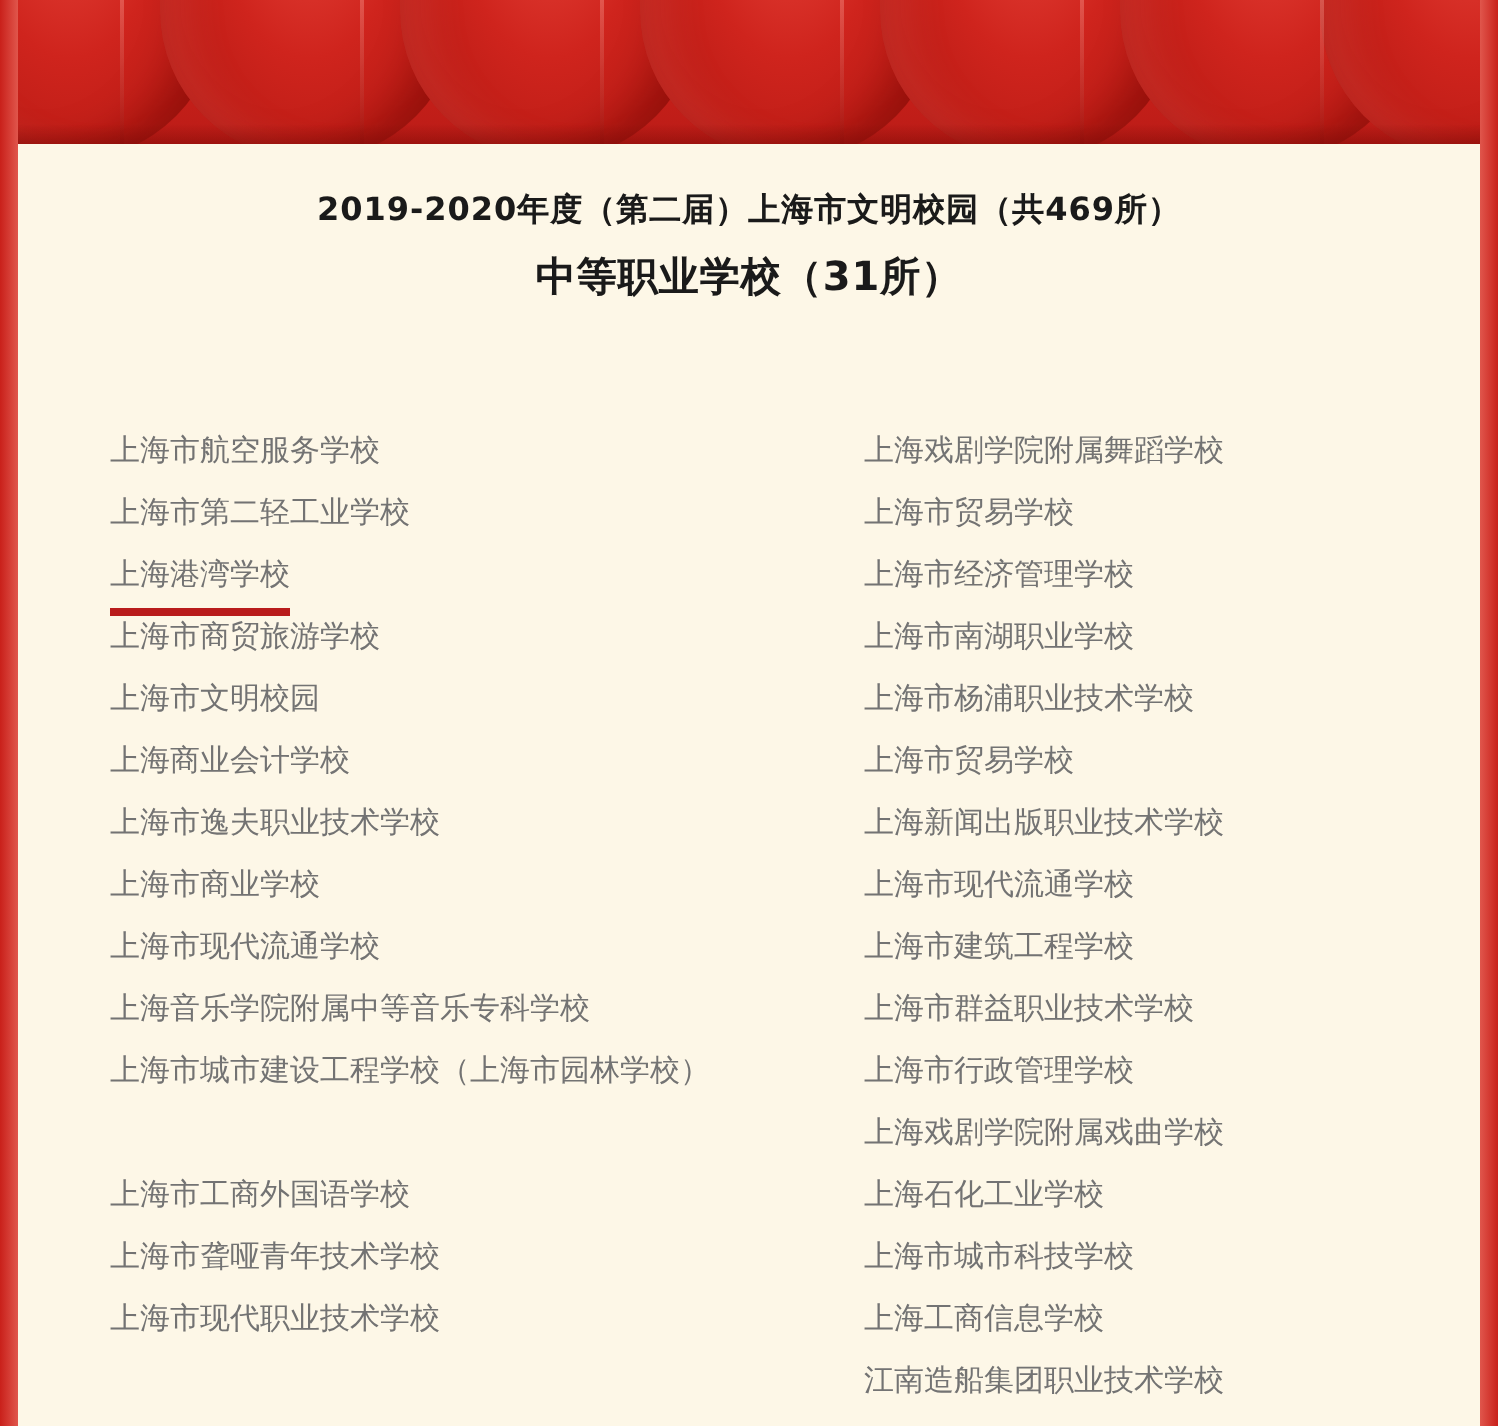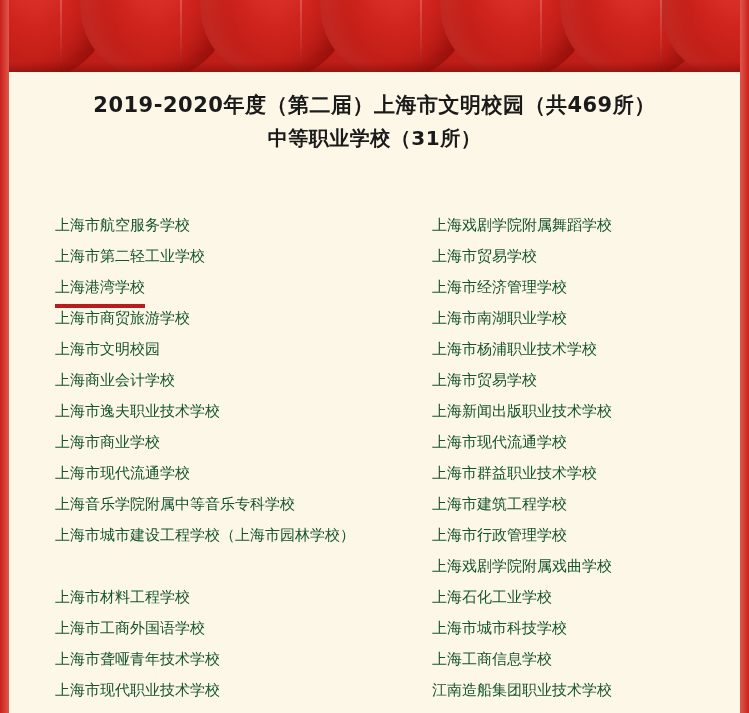--- a/index.html
+++ b/index.html
@@ -78,21 +78,21 @@
   
   .title-block {
     position: absolute;
     left: 0;
     top: 90px;
     width: 749px;
     text-align: center;
   }
   .title-main {
     font-family: "DejaVu Sans", "Liberation Sans", sans-serif;
-    font-size: 21px;
+    font-size: 16px;
     font-weight: bold;
     color: #1a1a1a;
     letter-spacing: 0.5px;
     line-height: 30px;
   }
   .title-sub {
     margin-top: 4px;
     font-size: 20px;
     font-weight: bold;
     color: #1a1a1a;
@@ -113,21 +113,21 @@
   .col-left {
     width: 392px;
     padding-left: 55px;
   }
   .col-right {
     width: 357px;
     padding-left: 40px;
   }
   .entry {
     font-size: 15px;
-    color: #14532d;
+    color: #737373;
     line-height: 31px;
     white-space: pre-wrap;
   }
   .entry.wrap {
     line-height: 31px;
   }
   .entry.highlight {
     display: inline-block;
     border-bottom: 4px solid #b91c1c;
     padding-bottom: 1px;
@@ -176,37 +176,36 @@
       <div class="entry-row"><span class="entry">上海市第二轻工业学校</span></div>
       <div class="entry-row"><span class="entry highlight">上海港湾学校</span></div>
       <div class="entry-row"><span class="entry">上海市商贸旅游学校</span></div>
       <div class="entry-row"><span class="entry">上海市文明校园</span></div>
       <div class="entry-row"><span class="entry">上海商业会计学校</span></div>
       <div class="entry-row"><span class="entry">上海市逸夫职业技术学校</span></div>
       <div class="entry-row"><span class="entry">上海市商业学校</span></div>
       <div class="entry-row"><span class="entry">上海市现代流通学校</span></div>
       <div class="entry-row"><span class="entry">上海音乐学院附属中等音乐专科学校</span></div>
       <div class="entry-row tall"><span class="entry wrap">上海市城市建设工程学校（上海市园林学校）</span></div>
-      <div class="entry-row"><span class="entry">上海市材料工程学校</span></div>
       <div class="entry-row"><span class="entry">上海市工商外国语学校</span></div>
       <div class="entry-row"><span class="entry">上海市聋哑青年技术学校</span></div>
       <div class="entry-row"><span class="entry">上海市现代职业技术学校</span></div>
     </div>
 
     <div class="col col-right">
       <div class="entry-row"><span class="entry">上海戏剧学院附属舞蹈学校</span></div>
       <div class="entry-row"><span class="entry">上海市贸易学校</span></div>
       <div class="entry-row"><span class="entry">上海市经济管理学校</span></div>
       <div class="entry-row"><span class="entry">上海市南湖职业学校</span></div>
       <div class="entry-row"><span class="entry">上海市杨浦职业技术学校</span></div>
       <div class="entry-row"><span class="entry">上海市贸易学校</span></div>
       <div class="entry-row"><span class="entry">上海新闻出版职业技术学校</span></div>
       <div class="entry-row"><span class="entry">上海市现代流通学校</span></div>
+      <div class="entry-row"><span class="entry">上海市建筑工程学校</span></div>
       <div class="entry-row"><span class="entry">上海市群益职业技术学校</span></div>
-      <div class="entry-row"><span class="entry">上海市建筑工程学校</span></div>
       <div class="entry-row"><span class="entry">上海市行政管理学校</span></div>
       <div class="entry-row"><span class="entry">上海戏剧学院附属戏曲学校</span></div>
       <div class="entry-row"><span class="entry">上海石化工业学校</span></div>
       <div class="entry-row"><span class="entry">上海市城市科技学校</span></div>
       <div class="entry-row"><span class="entry">上海工商信息学校</span></div>
       <div class="entry-row"><span class="entry">江南造船集团职业技术学校</span></div>
     </div>
   </div>
 
 </div>

